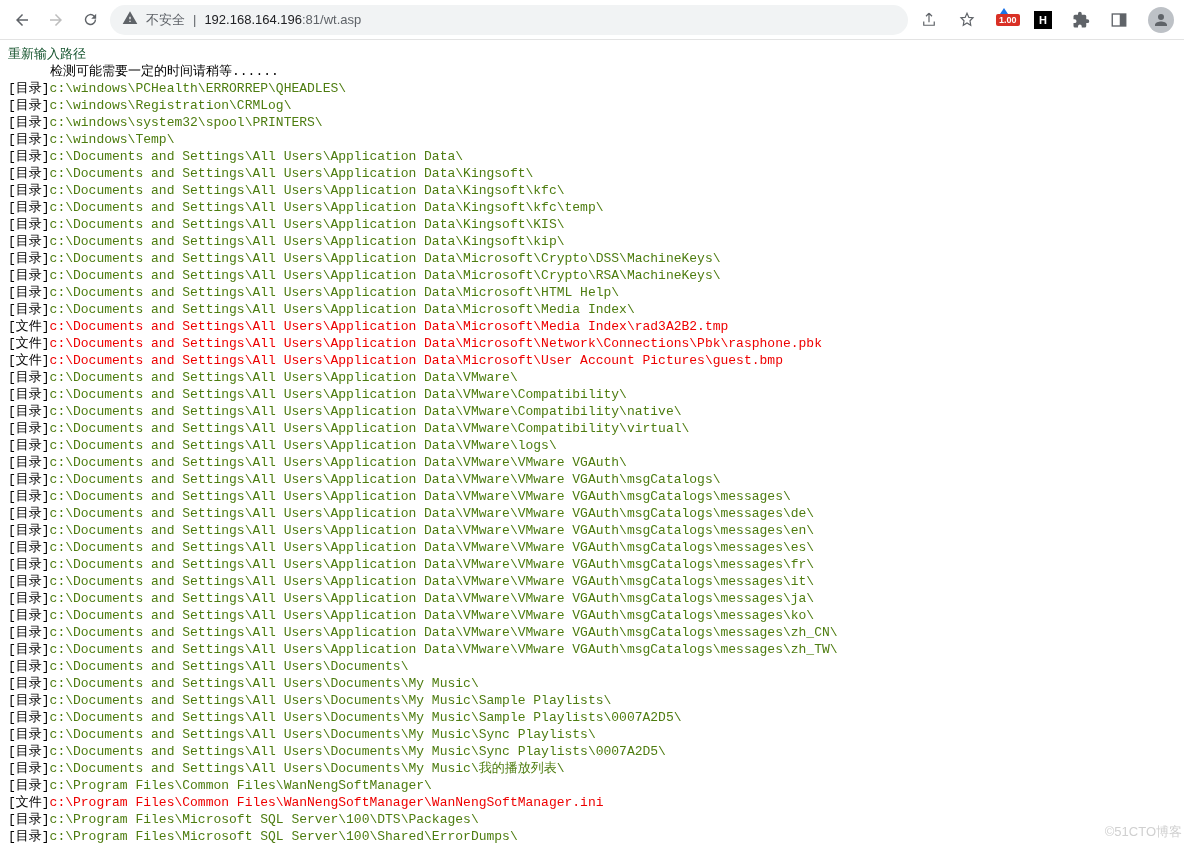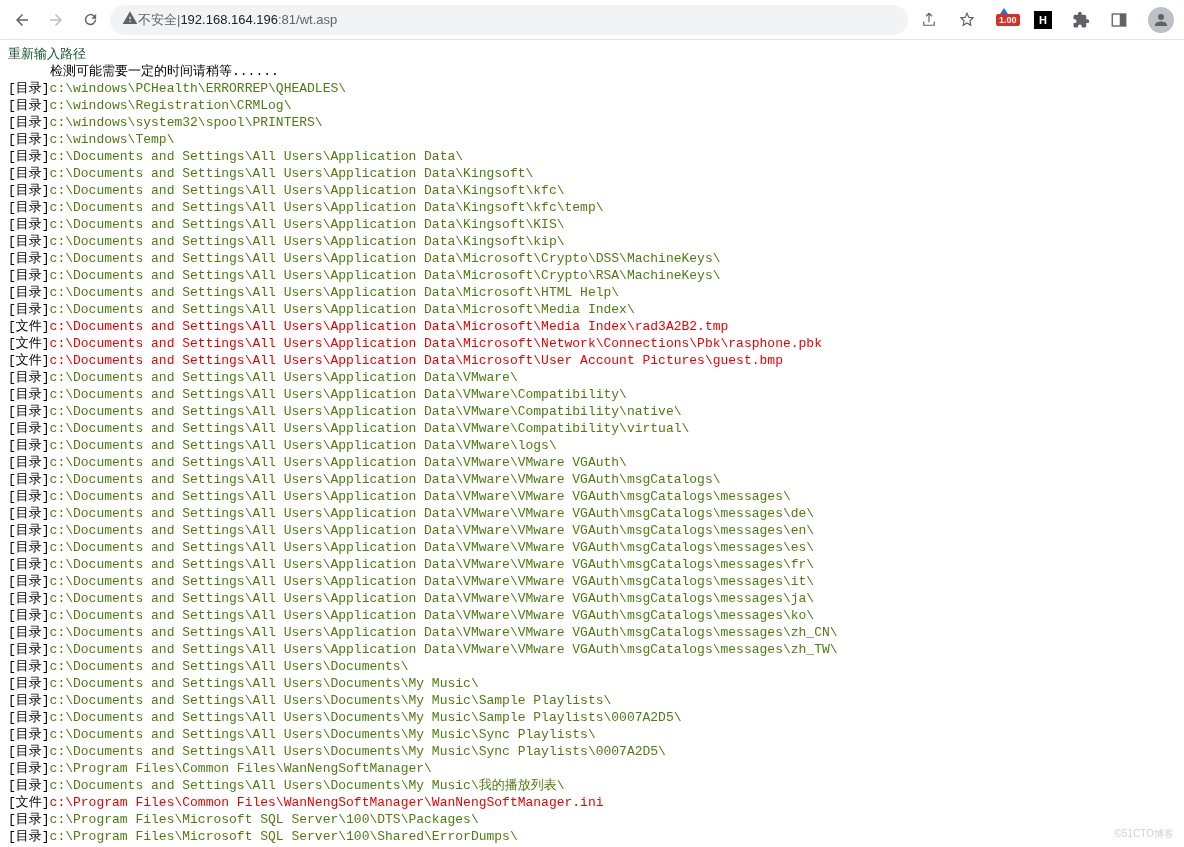--- a/index.html
+++ b/index.html
@@ -1,38 +1,38 @@
 <!DOCTYPE html>
 <html><head>
 <meta charset="utf-8">
 <style>
   * { margin: 0; padding: 0; box-sizing: border-box; }
   body { font-family: -apple-system, BlinkMacSystemFont, "Segoe UI", Arial, sans-serif; font-size: 13px; background:#fff;}
   .chrome-bar { display:flex; align-items:center; height:40px; padding:0 8px; gap:6px; border-bottom:1px solid #e3e3e3; background:#fff;}
   .nav-btn { width:28px; height:28px; display:flex; align-items:center; justify-content:center; border-radius:50%; color:#5f6368; cursor:pointer;}
   .nav-btn.disabled{ color:#bdbdbd; cursor:default;}
-  .addr { flex:1; display:flex; align-items:center; height:30px; border-radius:15px; background:#f1f3f4; padding:0 12px; gap:0; color:#202124;}
+  .addr { flex:1; display:flex; align-items:center; height:30px; border-radius:15px; background:#f1f3f4; padding:0 12px; gap:8px; color:#202124;}
   .addr .warn{ color:#5f6368; font-size:15px;}
   .addr .insecure{ color:#5f6368;}
   .addr .url{ color:#5f6368;}
   .addr .url .host{color:#202124;}
   .right-icons{display:flex; align-items:center; gap:10px; padding-left:6px;}
   .icon-box{width:28px;height:28px;display:flex;align-items:center;justify-content:flex-start;color:#5f6368;cursor:pointer;border-radius:4px;}
   .badge-red{background:#d93025;color:#fff;font-size:9px;font-weight:bold;padding:1px 3px;border-radius:2px;position:relative;}
   .badge-red::before{content:"";position:absolute;top:-6px;left:4px;width:0;height:0;border-left:4px solid transparent;border-right:4px solid transparent;border-bottom:6px solid #1a73e8;}
   .h-box{background:#000;color:#fff;width:18px;height:18px;display:flex;align-items:center;justify-content:center;font-weight:bold;font-size:11px;}
   .avatar{width:26px;height:26px;border-radius:50%;background:#bdc1c6;display:flex;align-items:center;justify-content:center;}
   .content{padding:6px 8px 20px 8px; font-family: "SimSun","宋体","Courier New",monospace; font-size:13px; line-height:17px; white-space:nowrap; overflow:auto;}
   .reinput{color:#14532d;cursor:pointer;}
   .wait{color:#000;margin-left:42px;}
   .row{color:#000;}
   .row .lbl{color:#000;}
   .row .path{color:#4d7c0f;}
   .row.file .path{color:#ee0000;}
-  .watermark{position:fixed;right:10px;bottom:6px;color:#d0d0d0;font-size:10px;font-family:Arial,sans-serif;}
+  .watermark{position:fixed;right:2px;bottom:6px;color:#d0d0d0;font-size:13px;font-family:Arial,sans-serif;}
 </style>
 </head>
 <body>
 
 <div class="chrome-bar">
   <div class="nav-btn">
     <svg width="18" height="18" viewBox="0 0 24 24">
         <path fill="currentColor" d="M20 11H7.8l5.6-5.6L12 4l-8 8 8 8 1.4-1.4L7.8 13H20z"></path>
       </svg>
   </div>
@@ -131,21 +131,21 @@
       <div class="row"><span class="lbl">[目录]</span><span class="path">c:\Documents and Settings\All Users\Application Data\VMware\VMware VGAuth\msgCatalogs\messages\ja\</span></div>
       <div class="row"><span class="lbl">[目录]</span><span class="path">c:\Documents and Settings\All Users\Application Data\VMware\VMware VGAuth\msgCatalogs\messages\ko\</span></div>
       <div class="row"><span class="lbl">[目录]</span><span class="path">c:\Documents and Settings\All Users\Application Data\VMware\VMware VGAuth\msgCatalogs\messages\zh_CN\</span></div>
       <div class="row"><span class="lbl">[目录]</span><span class="path">c:\Documents and Settings\All Users\Application Data\VMware\VMware VGAuth\msgCatalogs\messages\zh_TW\</span></div>
       <div class="row"><span class="lbl">[目录]</span><span class="path">c:\Documents and Settings\All Users\Documents\</span></div>
       <div class="row"><span class="lbl">[目录]</span><span class="path">c:\Documents and Settings\All Users\Documents\My Music\</span></div>
       <div class="row"><span class="lbl">[目录]</span><span class="path">c:\Documents and Settings\All Users\Documents\My Music\Sample Playlists\</span></div>
       <div class="row"><span class="lbl">[目录]</span><span class="path">c:\Documents and Settings\All Users\Documents\My Music\Sample Playlists\0007A2D5\</span></div>
       <div class="row"><span class="lbl">[目录]</span><span class="path">c:\Documents and Settings\All Users\Documents\My Music\Sync Playlists\</span></div>
       <div class="row"><span class="lbl">[目录]</span><span class="path">c:\Documents and Settings\All Users\Documents\My Music\Sync Playlists\0007A2D5\</span></div>
+      <div class="row"><span class="lbl">[目录]</span><span class="path">c:\Documents and Settings\All Users\Documents\My Music\我的播放列表\</span></div>
       <div class="row"><span class="lbl">[目录]</span><span class="path">c:\Program Files\Common Files\WanNengSoftManager\</span></div>
-      <div class="row"><span class="lbl">[目录]</span><span class="path">c:\Documents and Settings\All Users\Documents\My Music\我的播放列表\</span></div>
       <div class="row file"><span class="lbl">[文件]</span><span class="path">c:\Program Files\Common Files\WanNengSoftManager\WanNengSoftManager.ini</span></div>
       <div class="row"><span class="lbl">[目录]</span><span class="path">c:\Program Files\Microsoft SQL Server\100\DTS\Packages\</span></div>
       <div class="row"><span class="lbl">[目录]</span><span class="path">c:\Program Files\Microsoft SQL Server\100\Shared\ErrorDumps\</span></div>
     </div>
 </div>
 
 <div class="watermark">©51CTO博客</div>
 
 </body></html>

